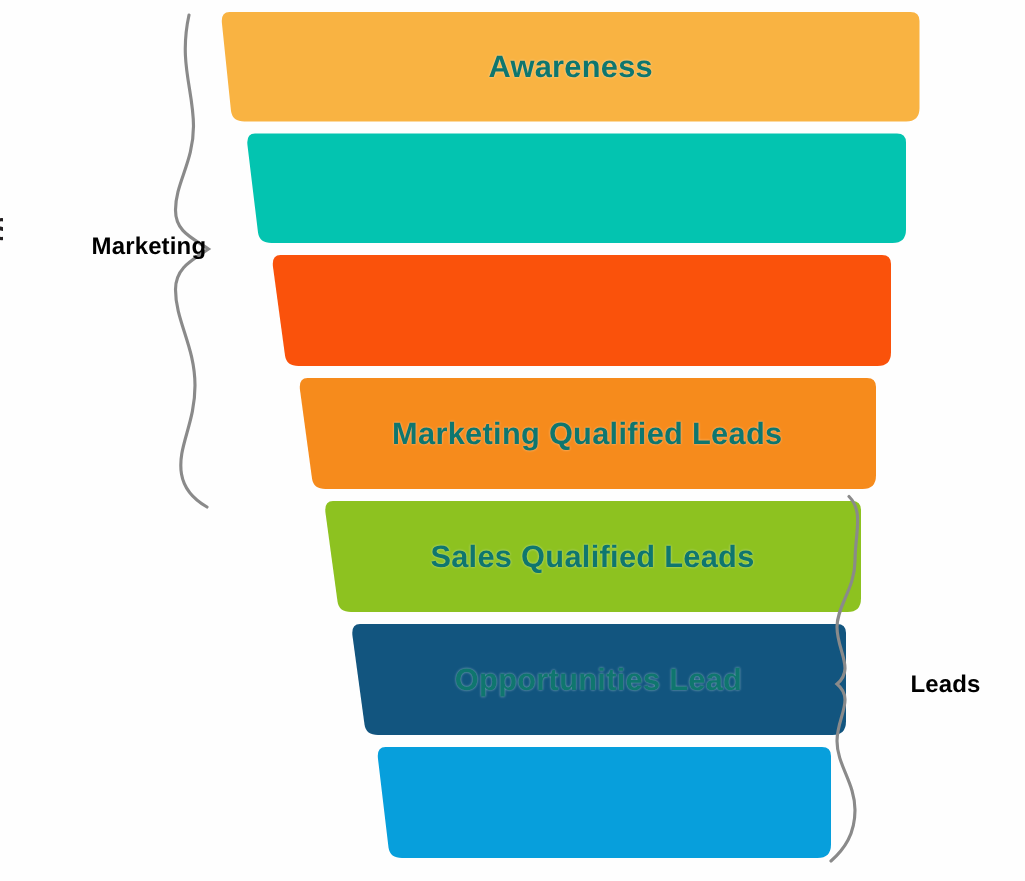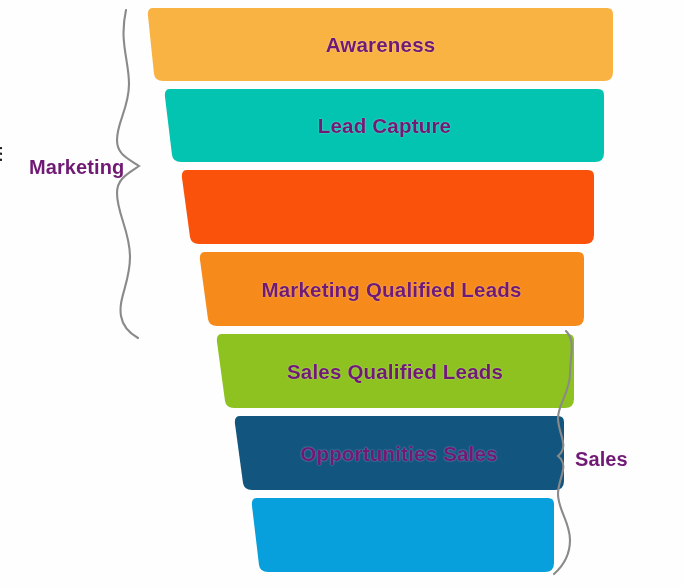--- a/index.html
+++ b/index.html
@@ -29,37 +29,38 @@
     left: 0; top: 0;
     width: 683px;
     height: 587px;
   }
 
   .band-label {
     position: absolute;
     display: flex;
     align-items: center;
     justify-content: center;
-    color: #701a75;
+    color: #0f766e;
     font-weight: bold;
     font-size: 20.5px;
     letter-spacing: 0.2px;
     text-shadow: 0 0 1.6px rgba(255,255,255,0.55);
     white-space: nowrap;
     pointer-events: none;
   }
 
   
   .group-label {
     position: absolute;
-    color: #701a75;
+    color: #000000;
     font-weight: bold;
-    font-size: 20px;
+    font-size: 16px;
     letter-spacing: 0.1px;
     white-space: nowrap;
+    margin-left: 32px;
   }
 
   #marketing-label { left: 29px; top: 156px; }
   #sales-label     { left: 575px; top: 448px; }
 
   
   #edge-glyph {
     position: absolute;
     left: -6px;
     top: 142px;
@@ -108,29 +109,28 @@
              C576,341 570,356 570,374
              C570,392 558,404 558,418
              C558,434 570,446 558,456
              C570,466 558,478 558,494
              C558,510 570,522 570,540
              C570,556 563,566 554,574" fill="none" stroke="#8a8a8a" stroke-width="2.1" stroke-linecap="round"></path>
   </svg>
 
   <div class="band-label" style="left:148px; top:8px; width:465px; height:74px;">Awareness</div>
 
-  <div class="band-label" style="left:165px; top:89px; width:439px; height:74px;">Lead Capture</div>
 
 
   <div class="band-label" style="left:199px; top:252px; width:385px; height:75px;">Marketing Qualified Leads</div>
 
   <div class="band-label" style="left:216px; top:334px; width:358px; height:75px;">Sales Qualified Leads</div>
 
-  <div class="band-label" style="left:234px; top:416px; width:330px; height:75px;">Opportunities Sales</div>
+  <div class="band-label" style="left:234px; top:416px; width:330px; height:75px;">Opportunities Lead</div>
 
 
   <div class="group-label" id="marketing-label">Marketing</div>
 
-  <div class="group-label" id="sales-label">Sales</div>
+  <div class="group-label" id="sales-label">Leads</div>
 
   <div id="edge-glyph">S</div>
 
 </div>
 
 </body></html>

